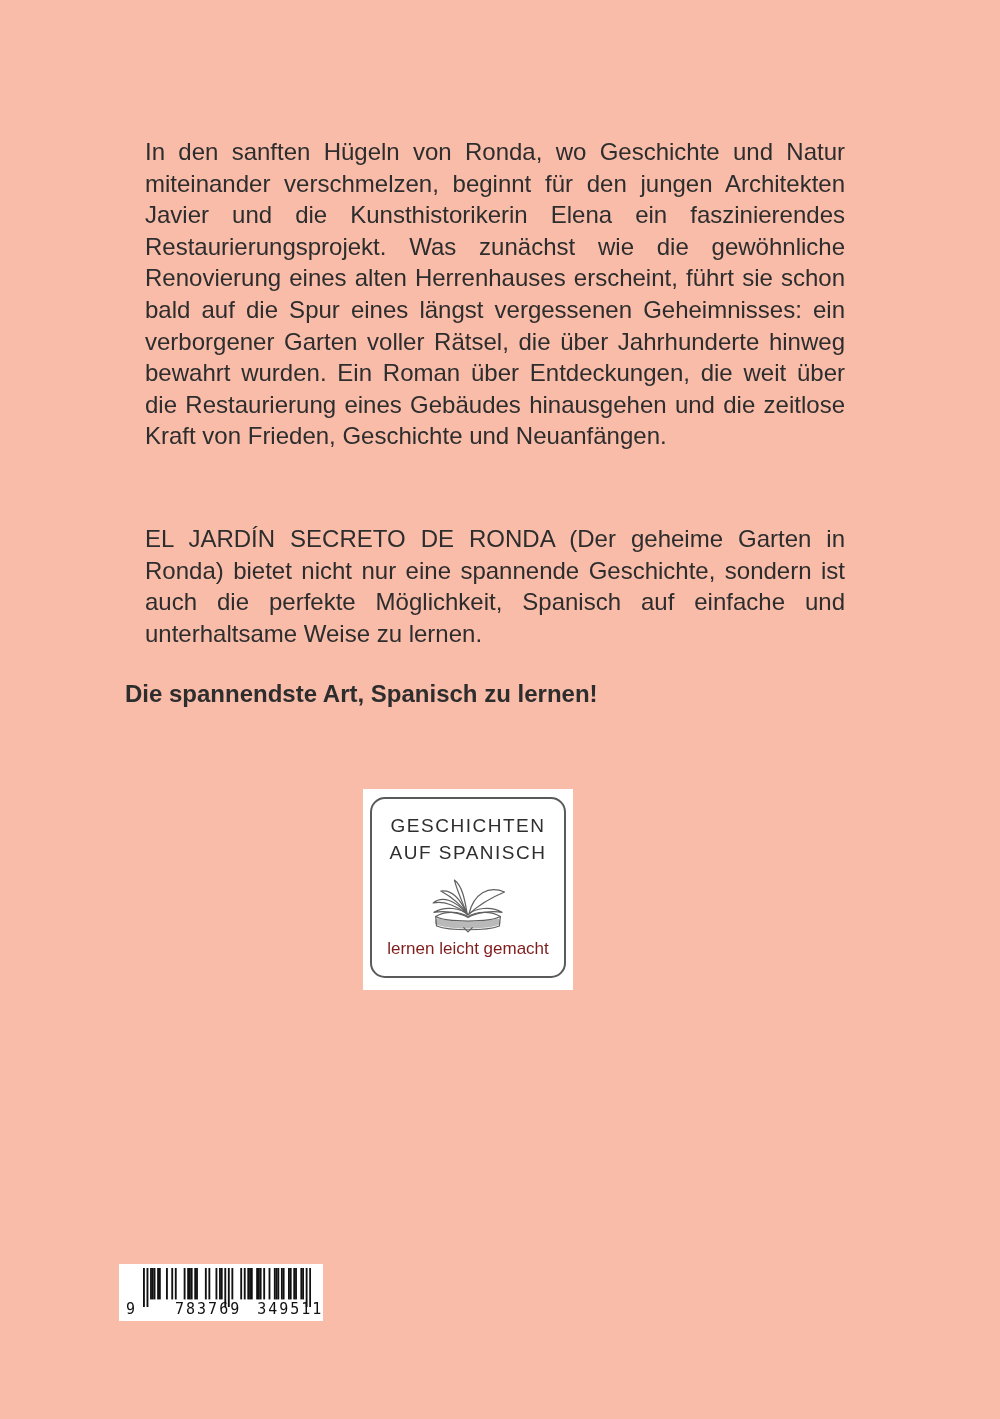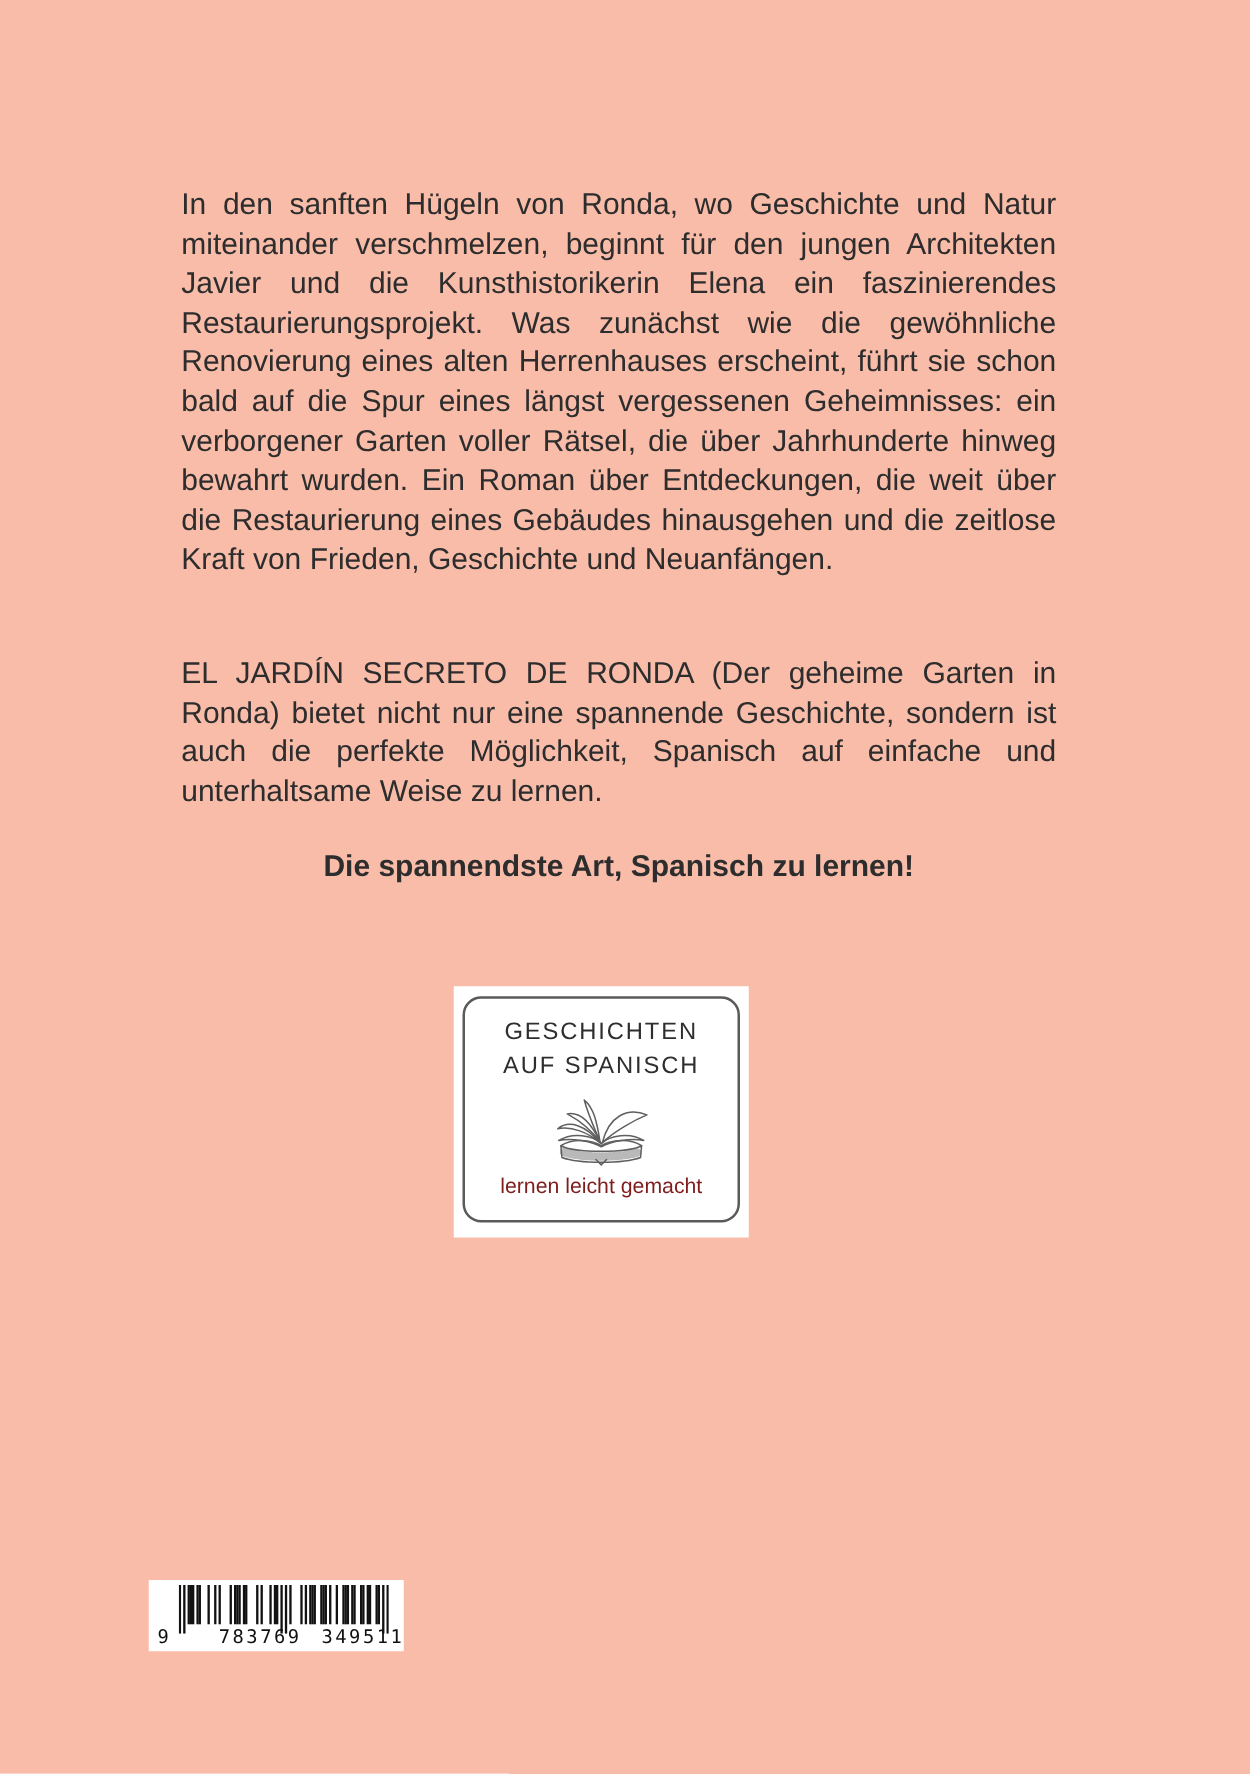--- a/index.html
+++ b/index.html
@@ -25,37 +25,37 @@
   }
   .body-text {
     position: absolute;
     left: 145px;
     width: 700px;
     margin: 0;
     font-size: 24px;
     line-height: 31.6px;
     text-align: justify;
   }
-  .synopsis { top: 148px; }
+  .synopsis { top: 136px; }
   .learning-note { top: 523px; }
   .taglines {
     position: absolute;
     top: 678px;
     left: 125px;
     width: 740px;
-    text-align: center;
+    text-align: left;
     font-size: 24px;
     font-weight: 700;
     line-height: 32px;
   }
   .logo-box {
     position: absolute;
     left: 363px;
     top: 789px;
-    width: 236px;
+    width: 210px;
     height: 201px;
     background: #ffffff;
   }
   .logo-border {
     position: absolute;
     left: 7px; right: 7px; top: 8px; bottom: 12px;
     border: 2px solid #5a5a5a;
     border-radius: 15px;
     display: flex;
     flex-direction: column;

